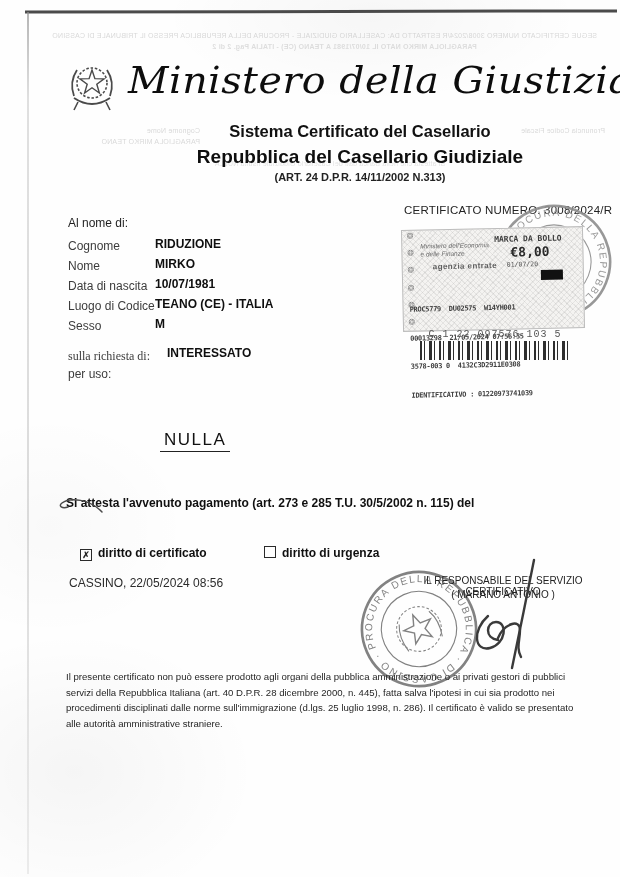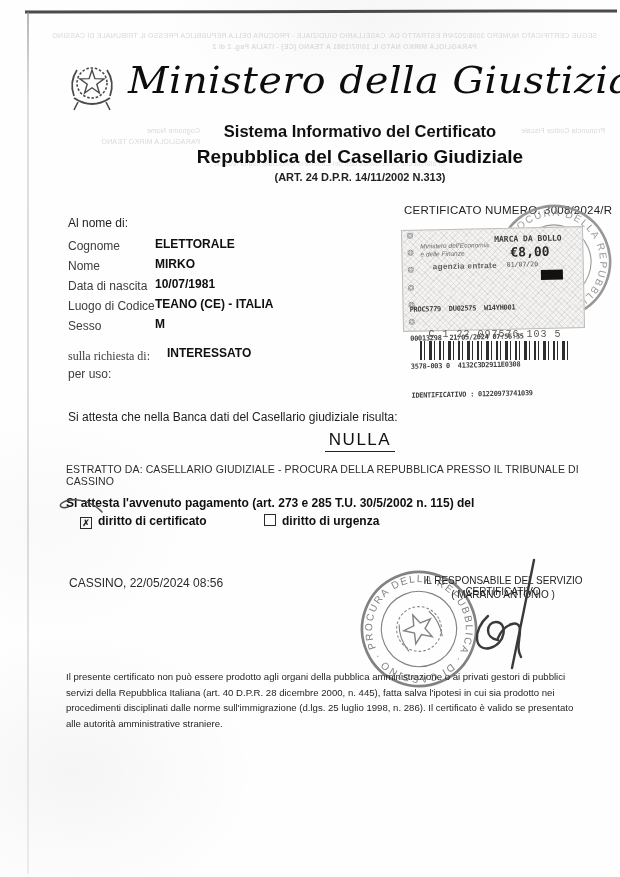--- a/index.html
+++ b/index.html
@@ -62,27 +62,27 @@
       repeating-linear-gradient(90deg,#2e2e2e 0 2px,transparent 2px 4px,#2e2e2e 4px 5px,transparent 5px 9px,#2e2e2e 9px 12px,transparent 12px 14px,#2e2e2e 14px 15px,transparent 15px 19px);
   }
   
   .label{font-size:12px;color:#3c3c3c;}
   .value{font-size:12px;font-weight:bold;color:#0f0f0f;}
   .alnome{left:68px;top:216px;font-size:12px;color:#1f1f1f;}
   
   .usewrap{left:155px;top:363px;width:450px;font-size:12px;font-weight:bold;line-height:20px;color:#0f0f0f;}
   
   .attest{left:68px;top:410px;font-size:12px;color:#1d1d1d;}
-  .nulla-wrap{left:160px;top:430px;width:400px;text-align:center;}
+  .nulla-wrap{left:160px;top:430px;width:400px;text-align:left;}
   .nulla{display:inline-block;font-size:17px;letter-spacing:1.5px;color:#111;border-bottom:1.6px solid #222;padding:0 4px 1px 4px;}
   .extract{left:66px;top:463px;font-size:10.5px;color:#2e2e2e;letter-spacing:.1px;}
   
   .pay-intro{left:66px;top:496px;font-size:12px;font-weight:bold;color:#101010;}
   .chk{display:inline-block;width:10px;height:10px;border:1.4px solid #2a2a2a;vertical-align:-1px;margin-right:6px;font-size:9px;line-height:10px;text-align:center;color:#222;font-weight:bold;}
-  .opt{font-size:12px;font-weight:bold;color:#0f0f0f;}
+  .opt{font-size:12px;font-weight:bold;color:#0f0f0f;margin-top:32px;}
   .opt1{left:80px;top:514px;}
   .opt2{left:264px;top:514px;}
   .pen{left:56px;top:495px;width:48px;height:20px;}
   
   .placedate{left:69px;top:576px;font-size:12px;color:#2b2b2b;}
   .signer-title{left:392px;top:575px;width:222px;font-size:10px;color:#222;text-align:center;}
   .signer-name{left:392px;top:589px;width:222px;font-size:10px;color:#222;text-align:center;}
   .signature{left:468px;top:558px;width:86px;height:115px;}
   
   .footer{left:66px;top:669px;width:522px;font-size:9.6px;line-height:15.5px;color:#262626;}
@@ -104,21 +104,21 @@
 
   <svg class="abs emblem" viewBox="0 0 56 66">
     <circle cx="28" cy="27" r="15" fill="none" stroke="currentColor" stroke-width="1.6" stroke-dasharray="2.5,1.8"></circle>
     <polygon points="28,14 30.9,22.6 40.1,22.8 32.8,28.3 35.4,37.1 28,31.8 20.6,37.1 23.2,28.3 15.9,22.8 25.1,22.6" fill="none" stroke="currentColor" stroke-width="1.4"></polygon>
     <path d="M 10,40 Q 5,26 13,14" fill="none" stroke="currentColor" stroke-width="1.8"></path>
     <path d="M 46,40 Q 51,26 43,14" fill="none" stroke="currentColor" stroke-width="1.8"></path>
     <path d="M 10,42 Q 28,54 46,42" fill="none" stroke="currentColor" stroke-width="1.8"></path>
     <path d="M 14,46 L 10,54 M 42,46 L 46,54" stroke="currentColor" stroke-width="1.6"></path>
   </svg>
   <div class="abs ministry">Ministero della Giustizia</div>
-  <div class="abs sub1">Sistema Informativo del Certificato</div>
+  <div class="abs sub1">Sistema Certificato del Casellario</div>
   <div class="abs sub2">Repubblica del Casellario Giudiziale</div>
   <div class="abs lawref">(ART. 24 D.P.R. 14/11/2002 N.313)</div>
 
   <div class="abs certnum">CERTIFICATO NUMERO: 3008/2024/R</div>
 
   <svg class="abs stamp stamp1" viewBox="0 0 120 120">
     <circle cx="60" cy="60" r="56" fill="none" stroke="currentColor" stroke-width="2.6"></circle>
     <circle cx="60" cy="60" r="37" fill="none" stroke="currentColor" stroke-width="1.1"></circle>
     <defs>
         <path id="arc1" d="M 60,60 m -46,0 a 46,46 0 1,1 92,0 a 46,46 0 1,1 -92,0"></path>
@@ -156,37 +156,35 @@
       <div>IDENTIFICATIVO : 01220973741039</div>
     </div>
   </div>
   <div class="abs barcode-wrap">
     <div class="barcode-text">C 1 22 097576 103 5</div>
     <div class="bars"></div>
   </div>
 
   <div class="abs alnome">Al nome di:</div>
   <div class="abs label" style="left:68px;top:239px;">Cognome</div>
-  <div class="abs value" style="left:155px;top:237px;">ELETTORALE</div>
+  <div class="abs value" style="left:155px;top:237px;">RIDUZIONE</div>
   <div class="abs label" style="left:68px;top:259px;">Nome</div>
   <div class="abs value" style="left:155px;top:257px;">MIRKO</div>
   <div class="abs label" style="left:68px;top:279px;">Data di nascita</div>
   <div class="abs value" style="left:155px;top:277px;">10/07/1981</div>
   <div class="abs label" style="left:68px;top:299px;">Luogo di Codice</div>
   <div class="abs value" style="left:155px;top:297px;">TEANO (CE) - ITALIA</div>
   <div class="abs label" style="left:68px;top:319px;">Sesso</div>
   <div class="abs value" style="left:155px;top:317px;">M</div>
 
   <div class="abs label" style="left:68px;top:349px;font-family:Liberation Serif, serif;">sulla richiesta di:</div>
   <div class="abs value" style="left:155px;top:346px;margin-left:12px;">INTERESSATO</div>
   <div class="abs label" style="left:68px;top:367px;">per uso:</div>
 
-  <div class="abs attest">Si attesta che nella Banca dati del Casellario giudiziale risulta:</div>
   <div class="abs nulla-wrap"><span class="nulla">NULLA</span></div>
-  <div class="abs extract">ESTRATTO DA: CASELLARIO GIUDIZIALE - PROCURA DELLA REPUBBLICA PRESSO IL TRIBUNALE DI CASSINO</div>
 
   <div class="abs pay-intro">Si attesta l'avvenuto pagamento (art. 273 e 285 T.U. 30/5/2002 n. 115) del</div>
   <div class="abs opt opt1">
     <span class="chk">✗</span><span>diritto di certificato</span>
   </div>
   <div class="abs opt opt2">
     <span class="chk"></span><span>diritto di urgenza</span>
   </div>
   <svg class="abs pen" viewBox="0 0 48 20">
     <path d="M 46,17 C 34,4 14,2 6,8 C 2,11 6,14 12,12" fill="none" stroke="#4a4a4a" stroke-width="1.5" stroke-linecap="round"></path>

